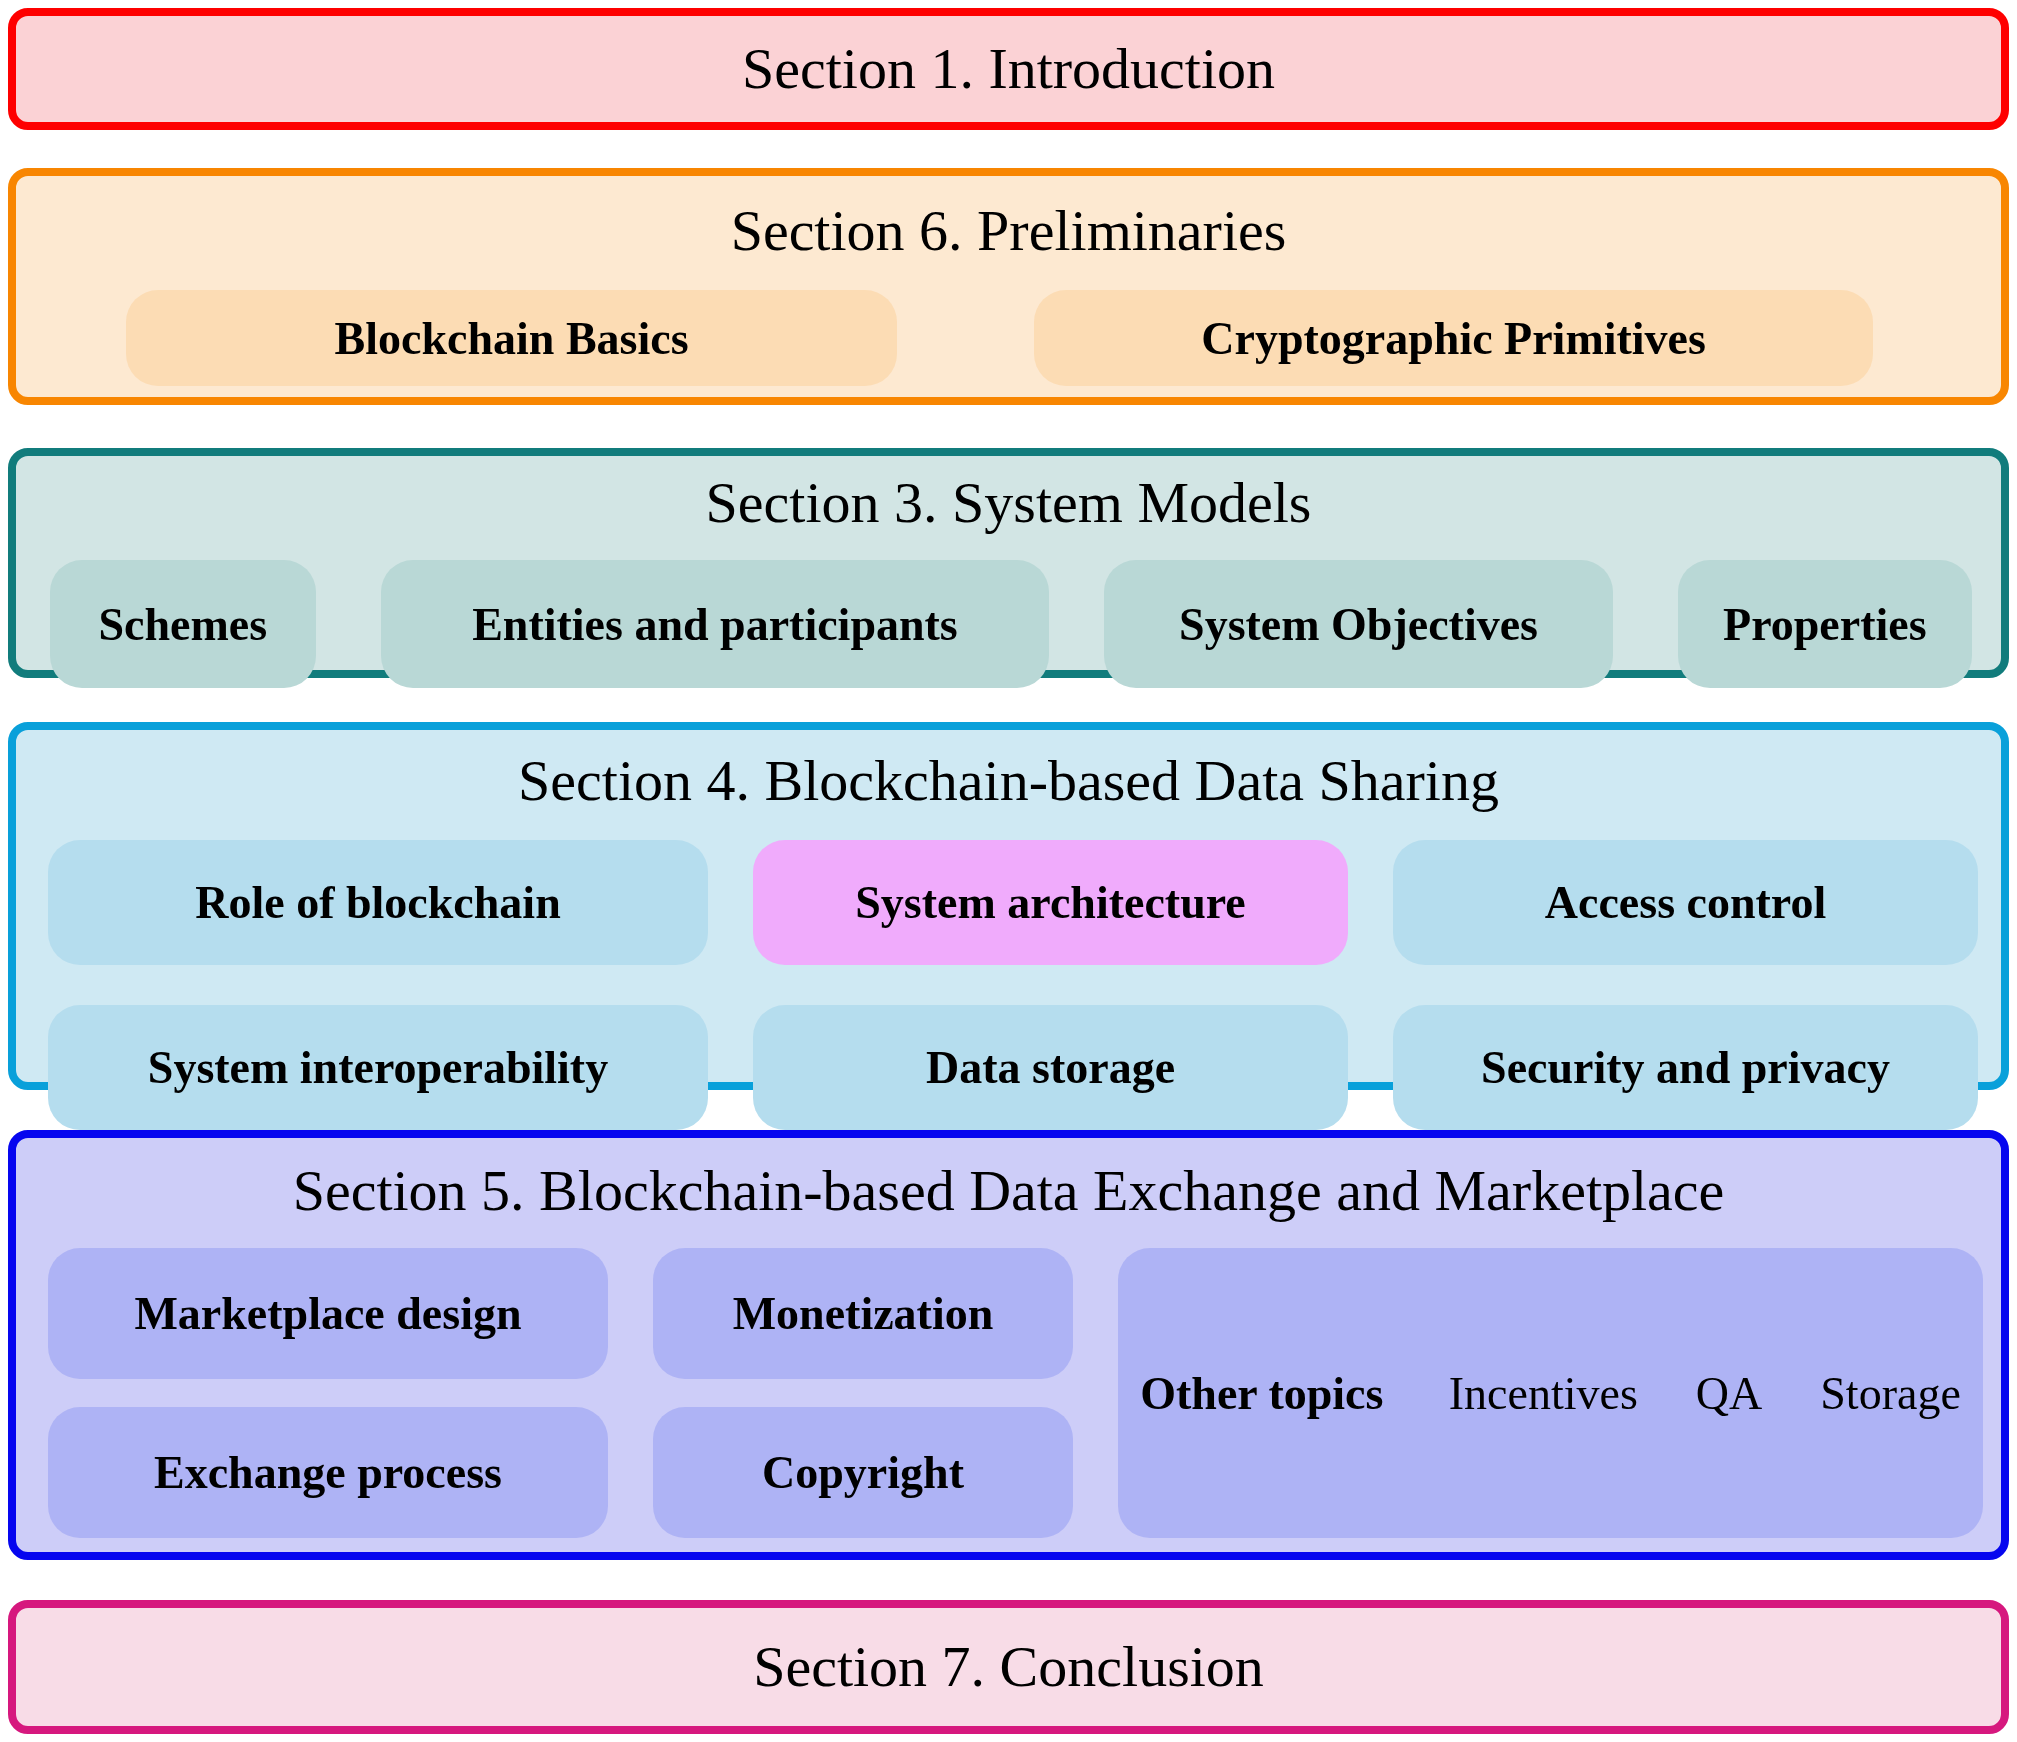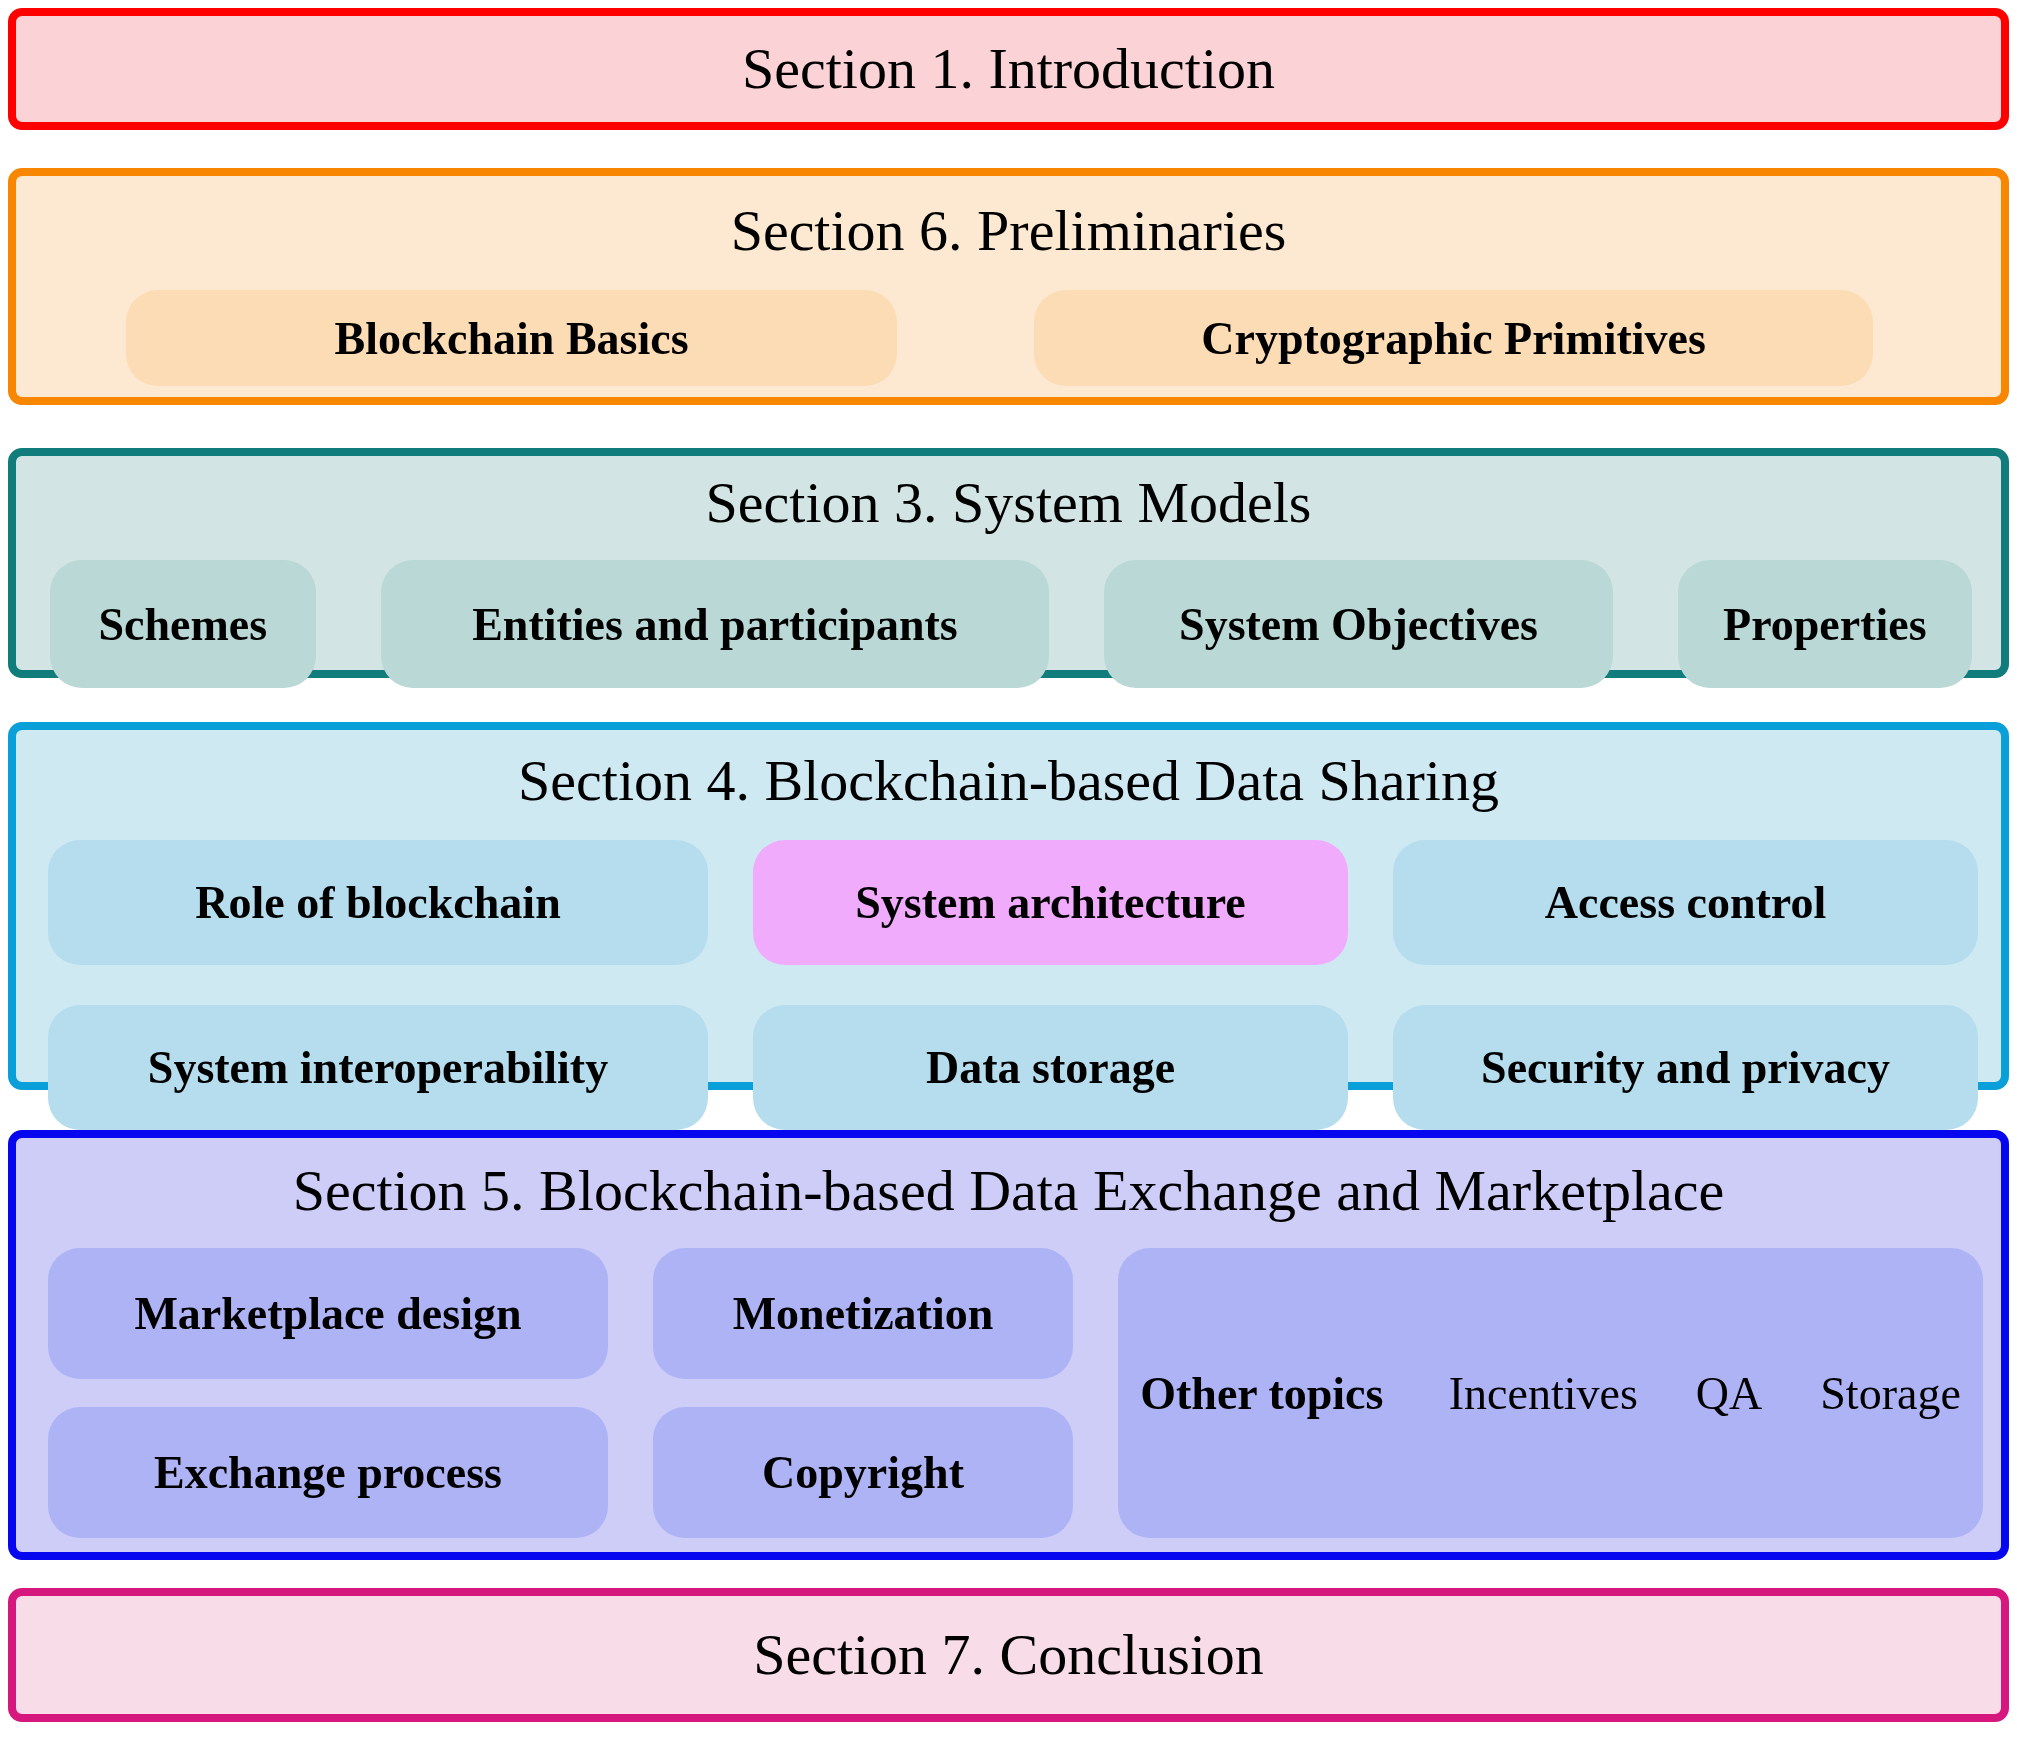--- a/index.html
+++ b/index.html
@@ -7,21 +7,21 @@
     width: 2017px; height: 1742px;
     font-family: "Liberation Serif", "DejaVu Serif", serif;
     color: #000000;
     box-sizing: border-box;
   }
   .diagram { padding: 8px; box-sizing: border-box; }
   .section {
     box-sizing: border-box;
     width: 2001px;
     border: 8px solid #000;
-    border-radius: 14px;
+    border-radius: 20px;
   }
   .section-title {
     font-size: 58px;
     text-align: center;
     line-height: 1.0;
     white-space: nowrap;
   }
   .chip {
     display: flex; align-items: center; justify-content: center;
     border-radius: 32px;
@@ -71,21 +71,21 @@
     border-radius: 32px;
     display: flex; flex-direction: row;
     align-items: center; justify-content: space-around;
     box-sizing: border-box;
     padding: 18px 0;
     gap: 21px;
   }
   .s5-other-title { font-weight: bold; font-size: 46px; }
   .s5-other-items { display: flex; gap: 58px; font-size: 46px; }
   
-  .s7 { margin-top: 28px; height: 134px; display: flex; align-items: center; justify-content: center; }
+  .s7 { margin-top: 40px; height: 134px; display: flex; align-items: center; justify-content: center; }
 </style>
 </head>
 <body>
 
 <div class="diagram">
 
   <div class="section s1" style="background-color: rgb(251, 210, 213); border-color: rgb(254, 0, 0);">
     <div class="section-title">Section 1. Introduction</div>
   </div>
 

